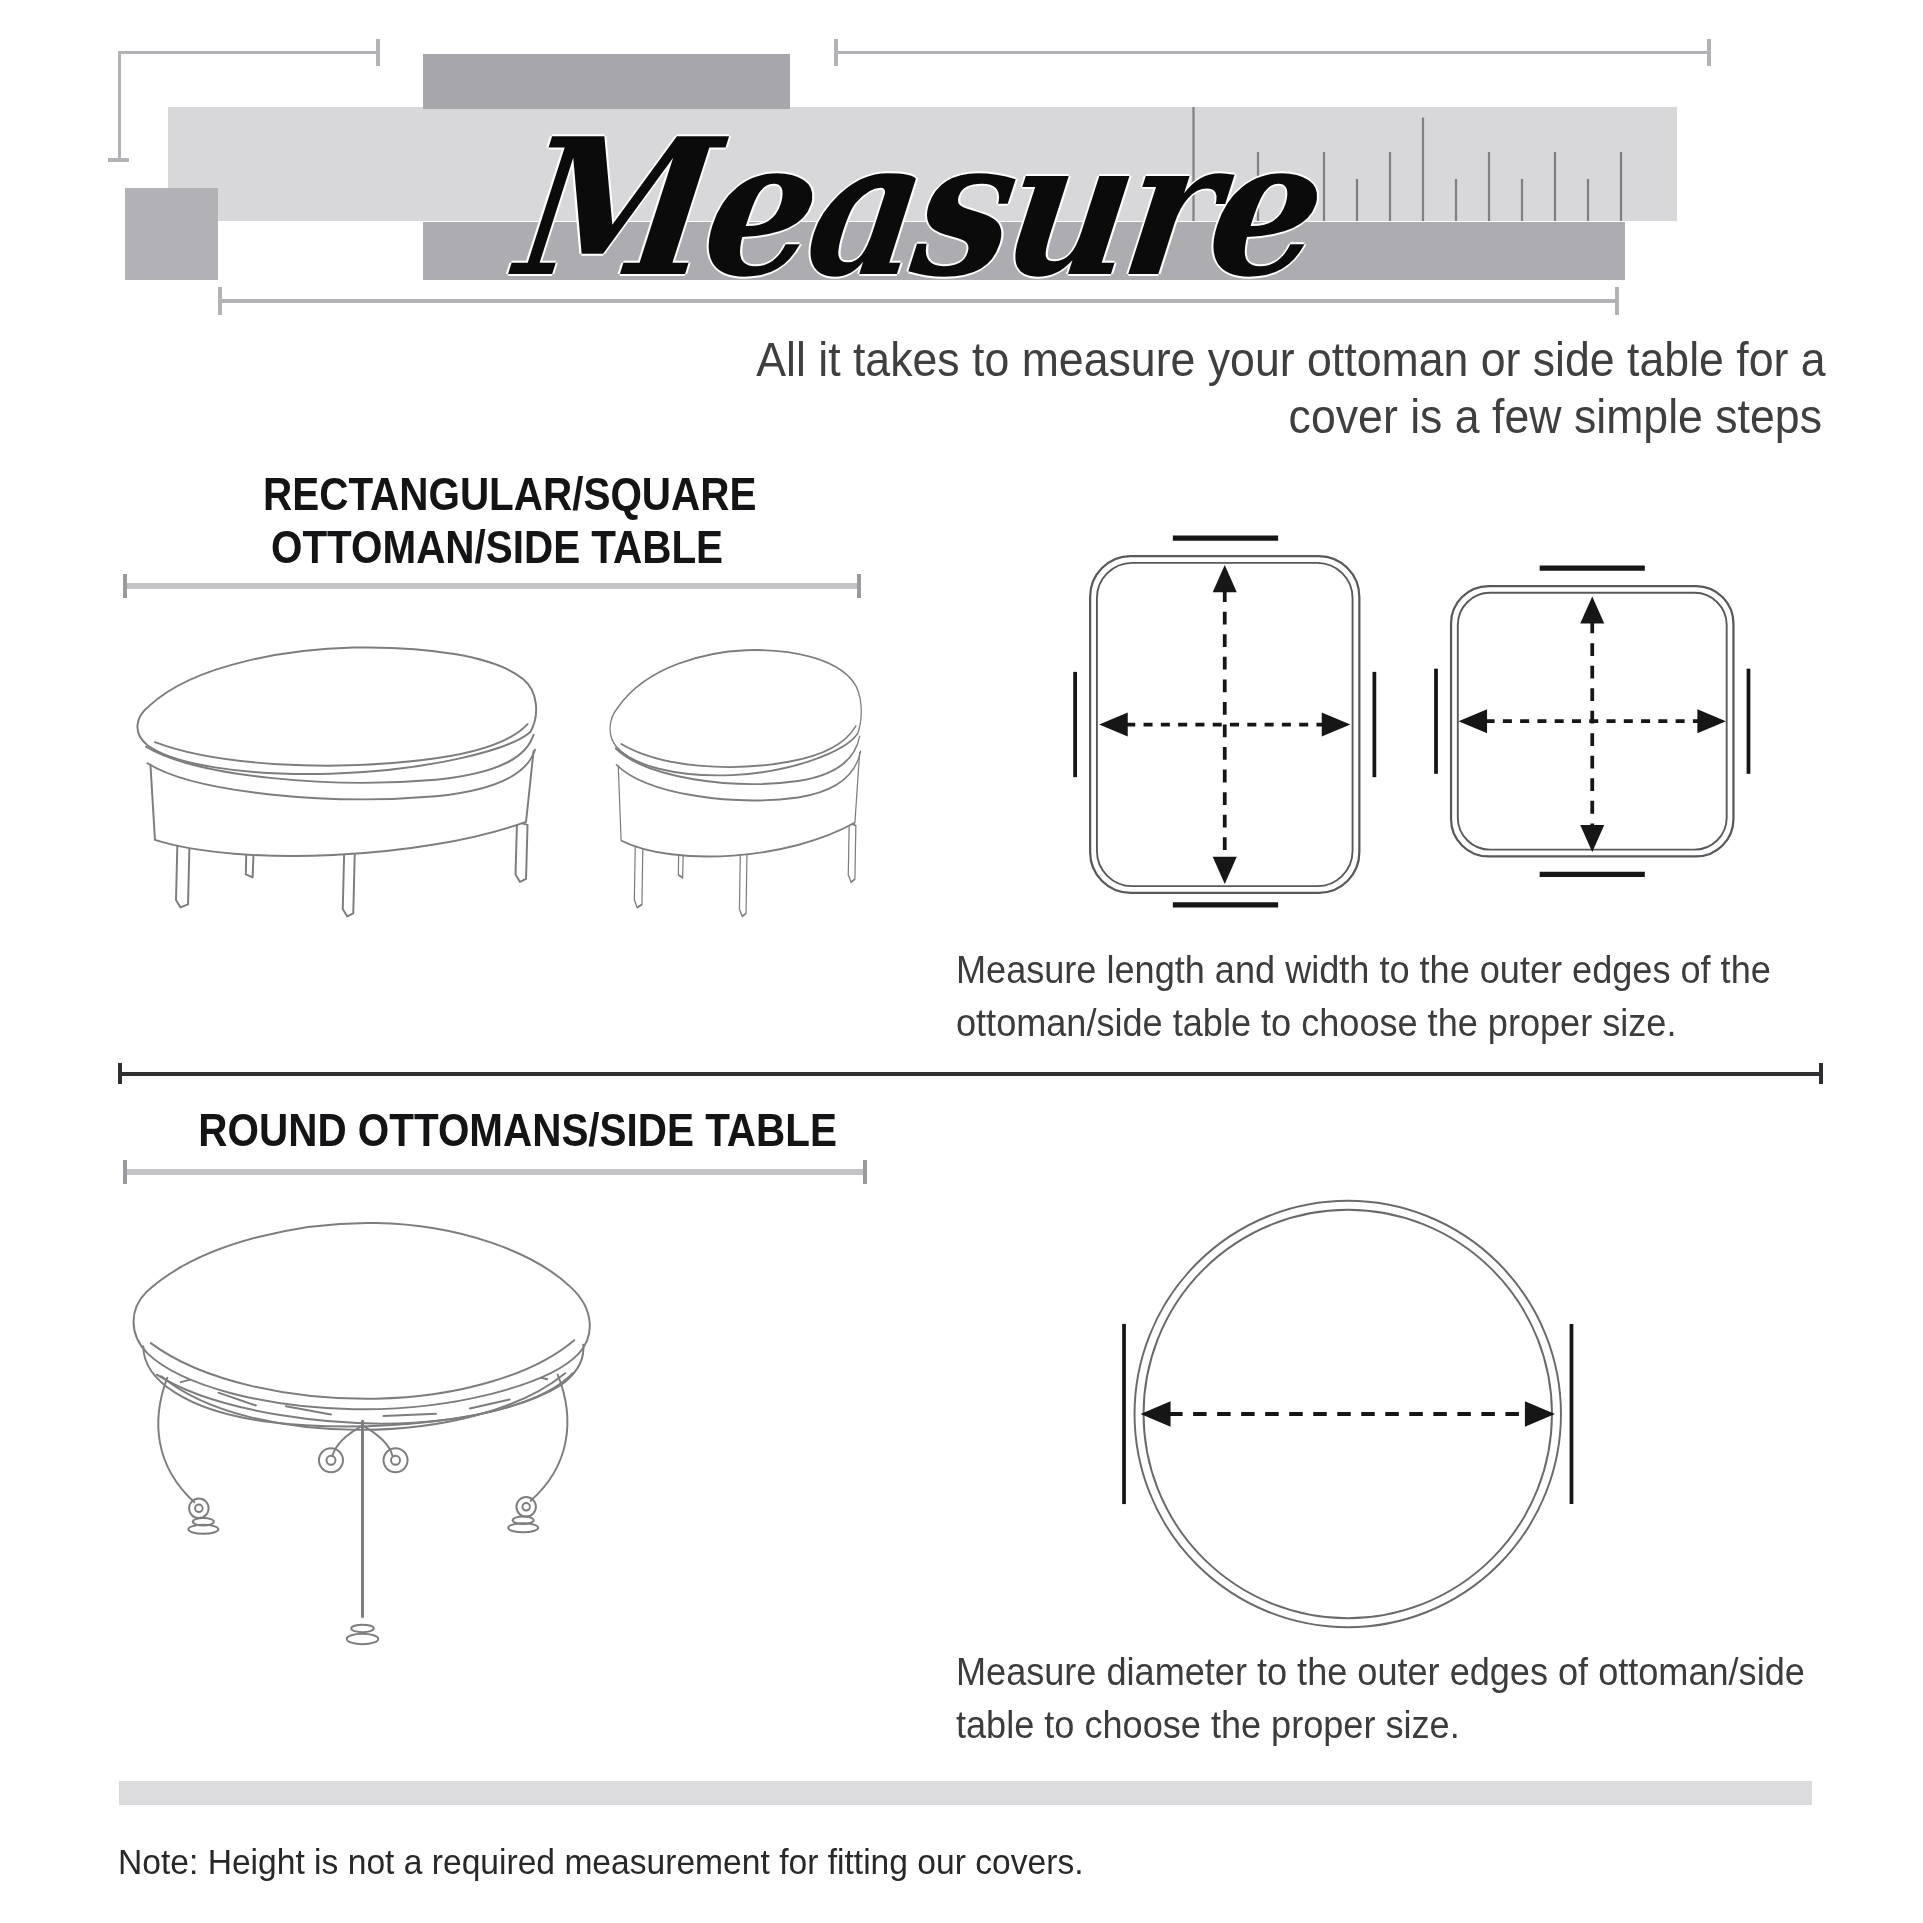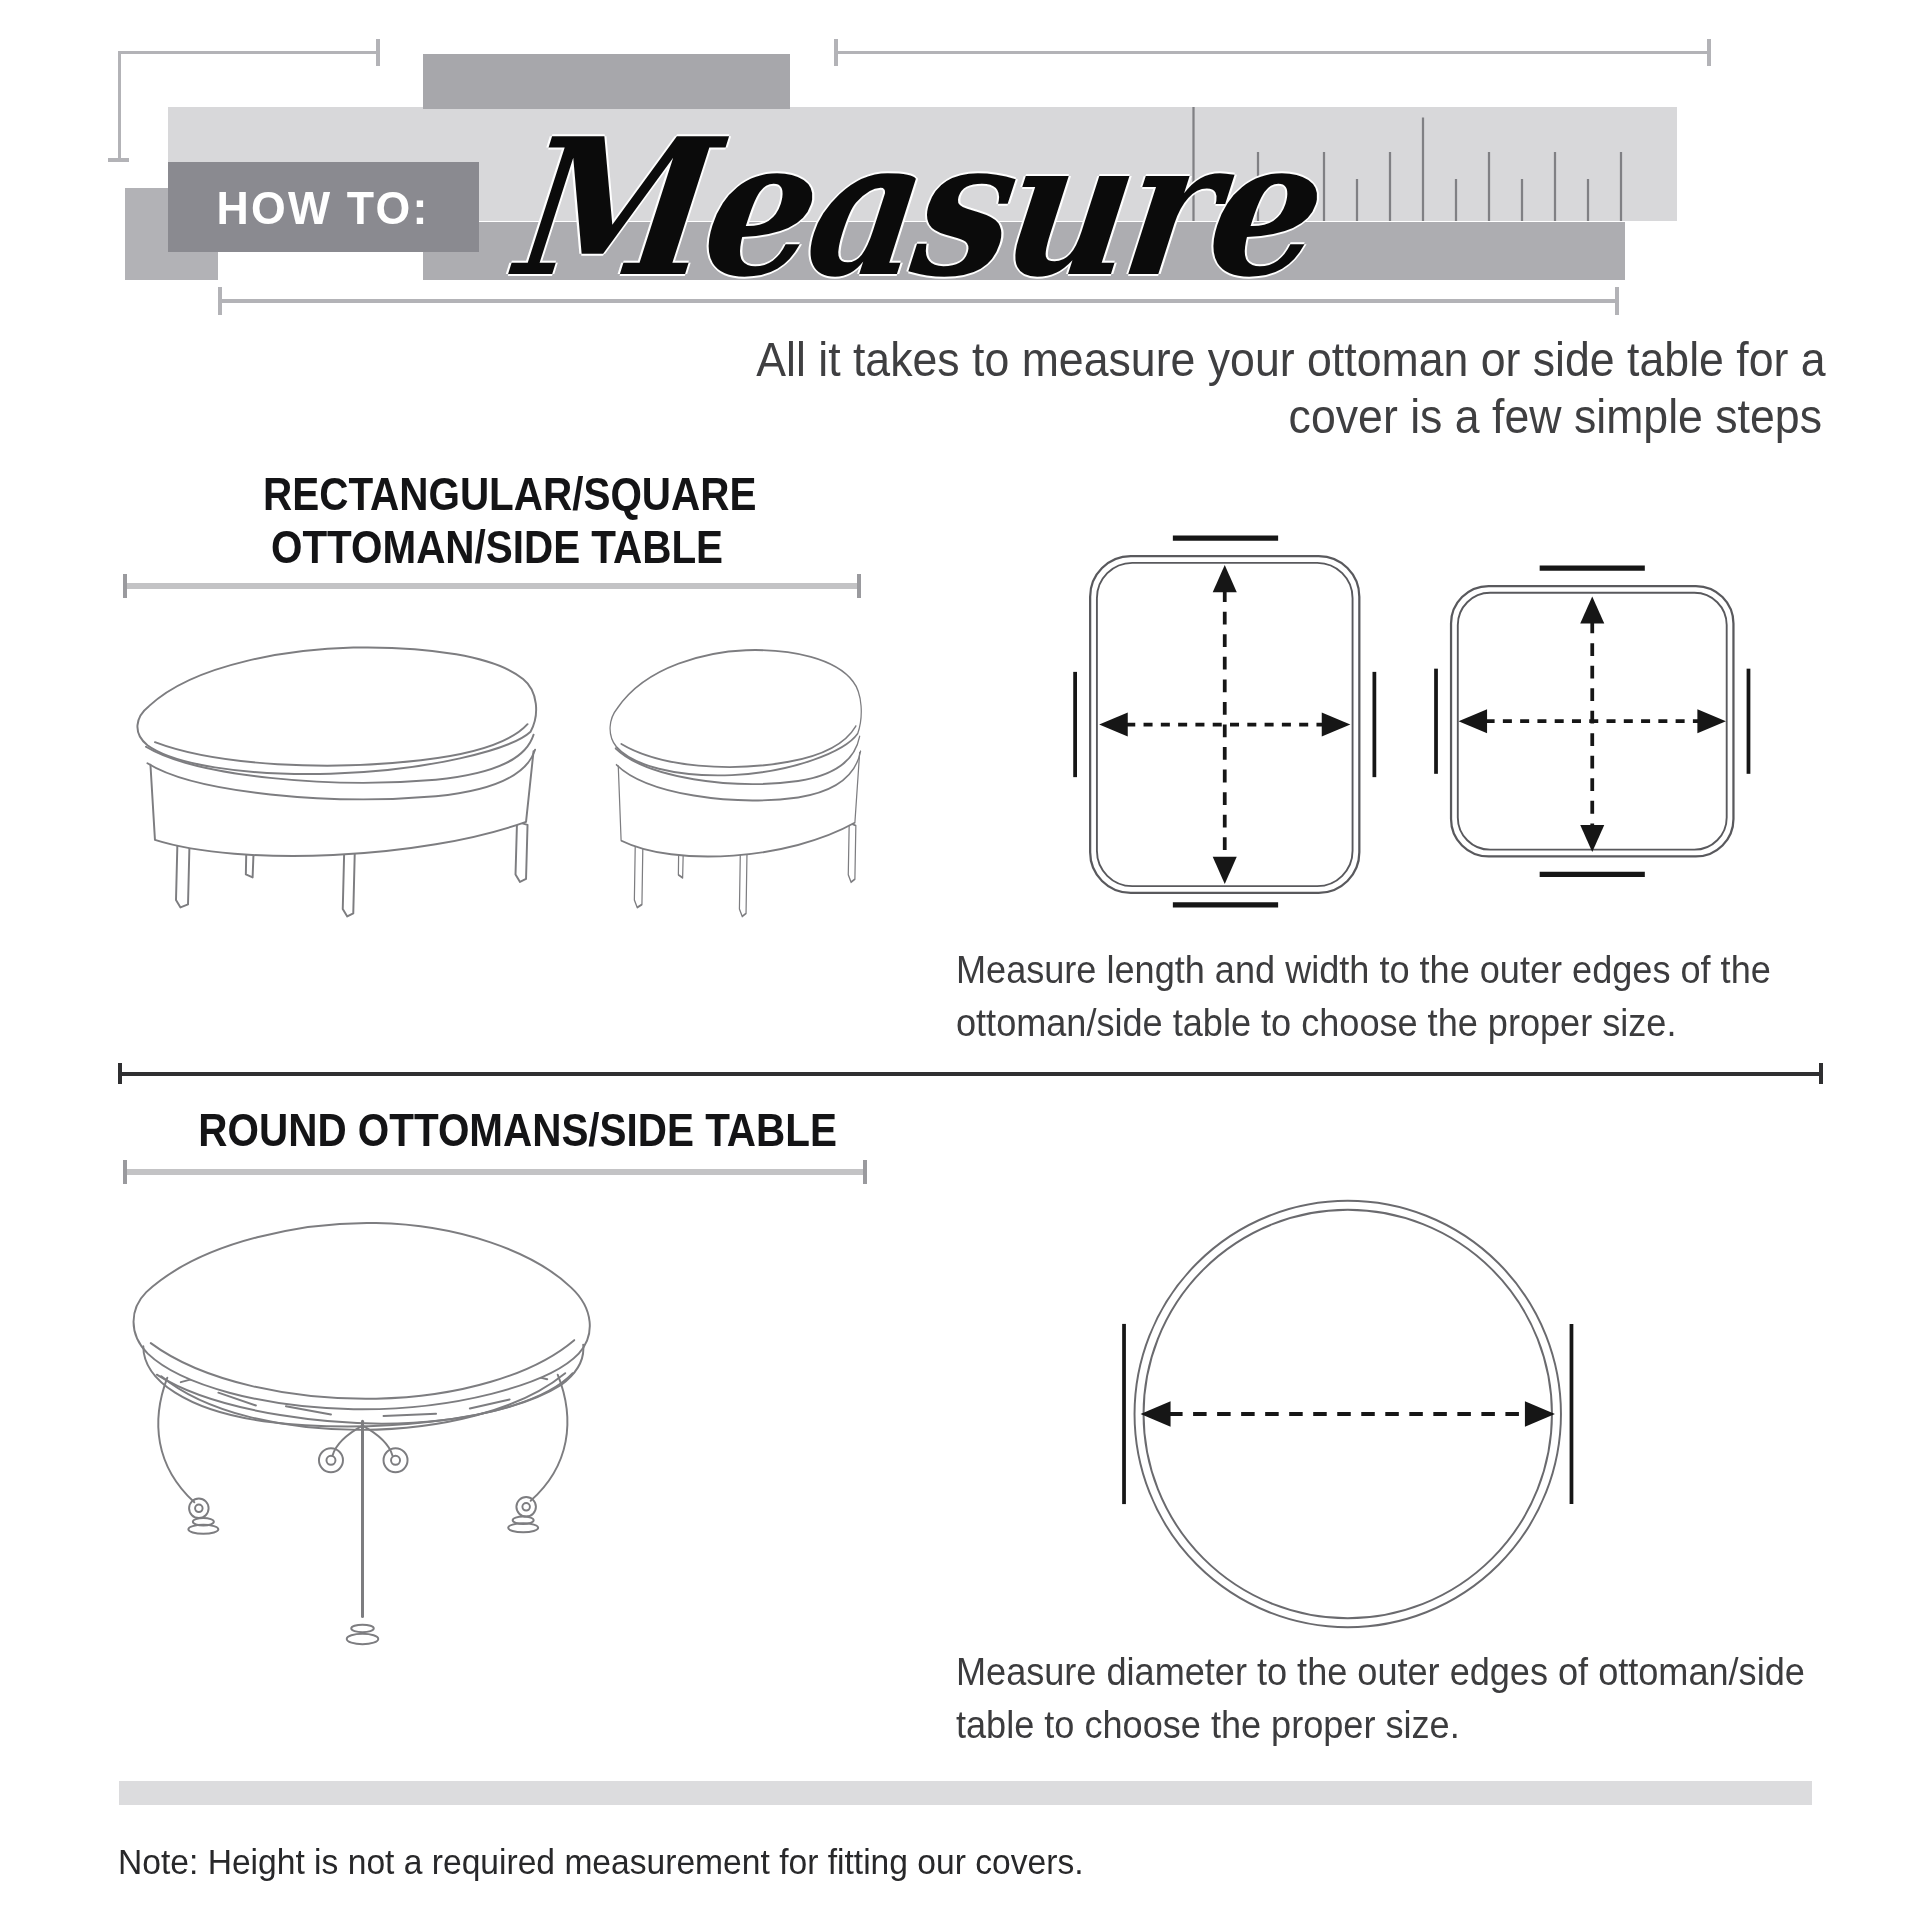--- a/index.html
+++ b/index.html
@@ -90,23 +90,20 @@
       <line x1="314" y1="14" x2="314" y2="152"></line>
       <line x1="358" y1="96" x2="358" y2="152"></line>
       <line x1="402" y1="60" x2="402" y2="152"></line>
       <line x1="446" y1="96" x2="446" y2="152"></line>
       <line x1="490" y1="60" x2="490" y2="152"></line>
       <line x1="534" y1="96" x2="534" y2="152"></line>
       <line x1="578" y1="60" x2="578" y2="152"></line>
     </g>
   </svg>
 
-  <div class="abs kicker-box">
-    <span>HOW TO:</span>
-  </div>
   <div class="abs script-title">Measure</div>
 
   <div class="abs bracket" style="left:218px;top:299px;width:1401px;height:3.8px;"></div>
   <div class="abs bracket" style="left:218px;top:287px;width:3.8px;height:28px;"></div>
   <div class="abs bracket" style="left:1615px;top:287px;width:3.8px;height:28px;"></div>
 
   <div class="abs intro">
     <div>All it takes to measure your ottoman or side table for a</div>
     <div>cover is a few simple steps</div>
   </div>

